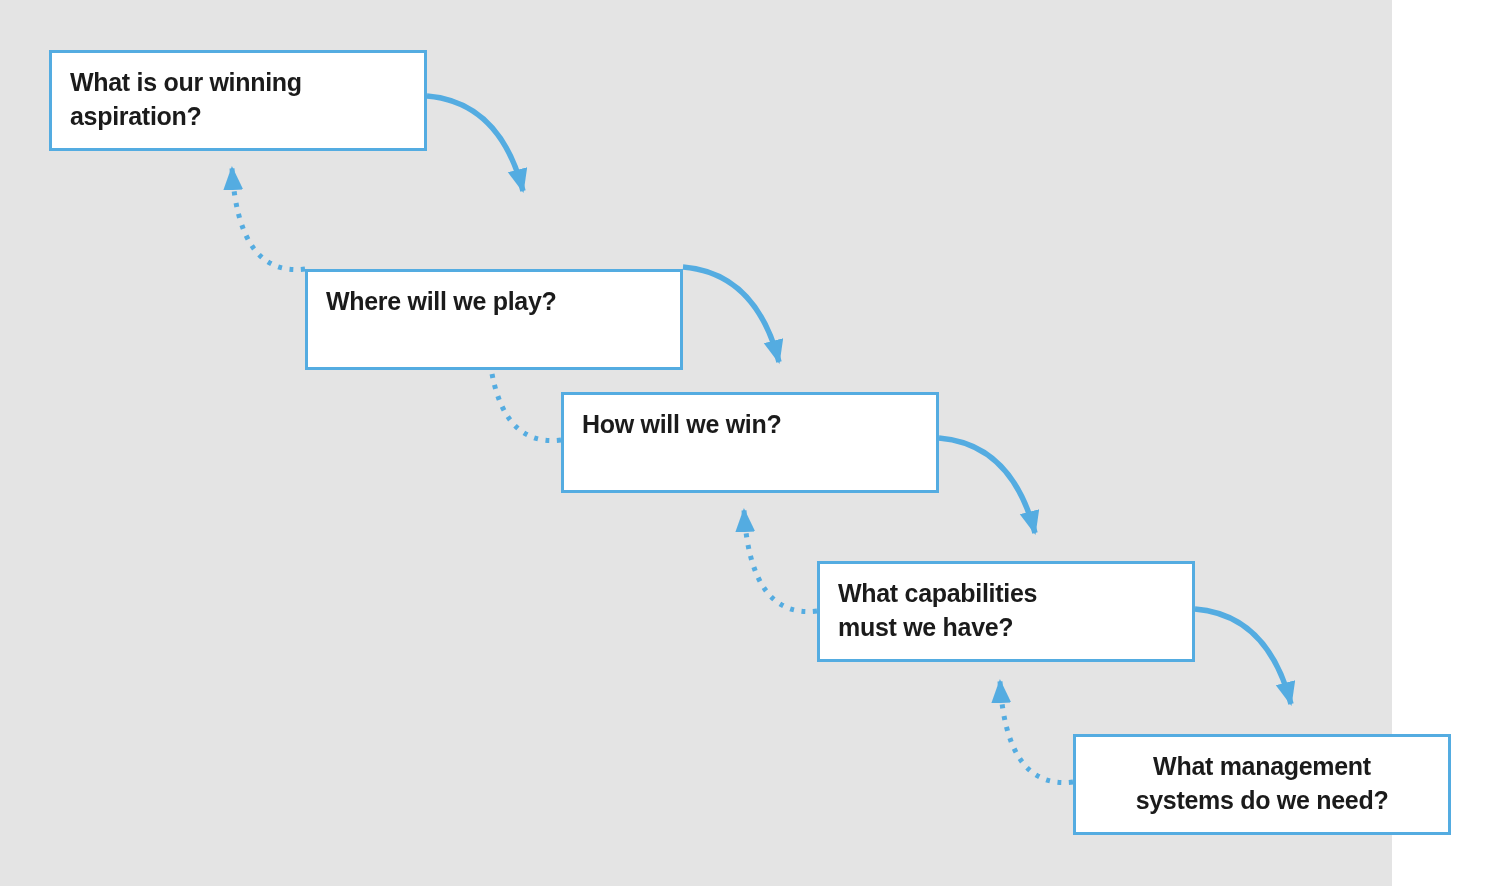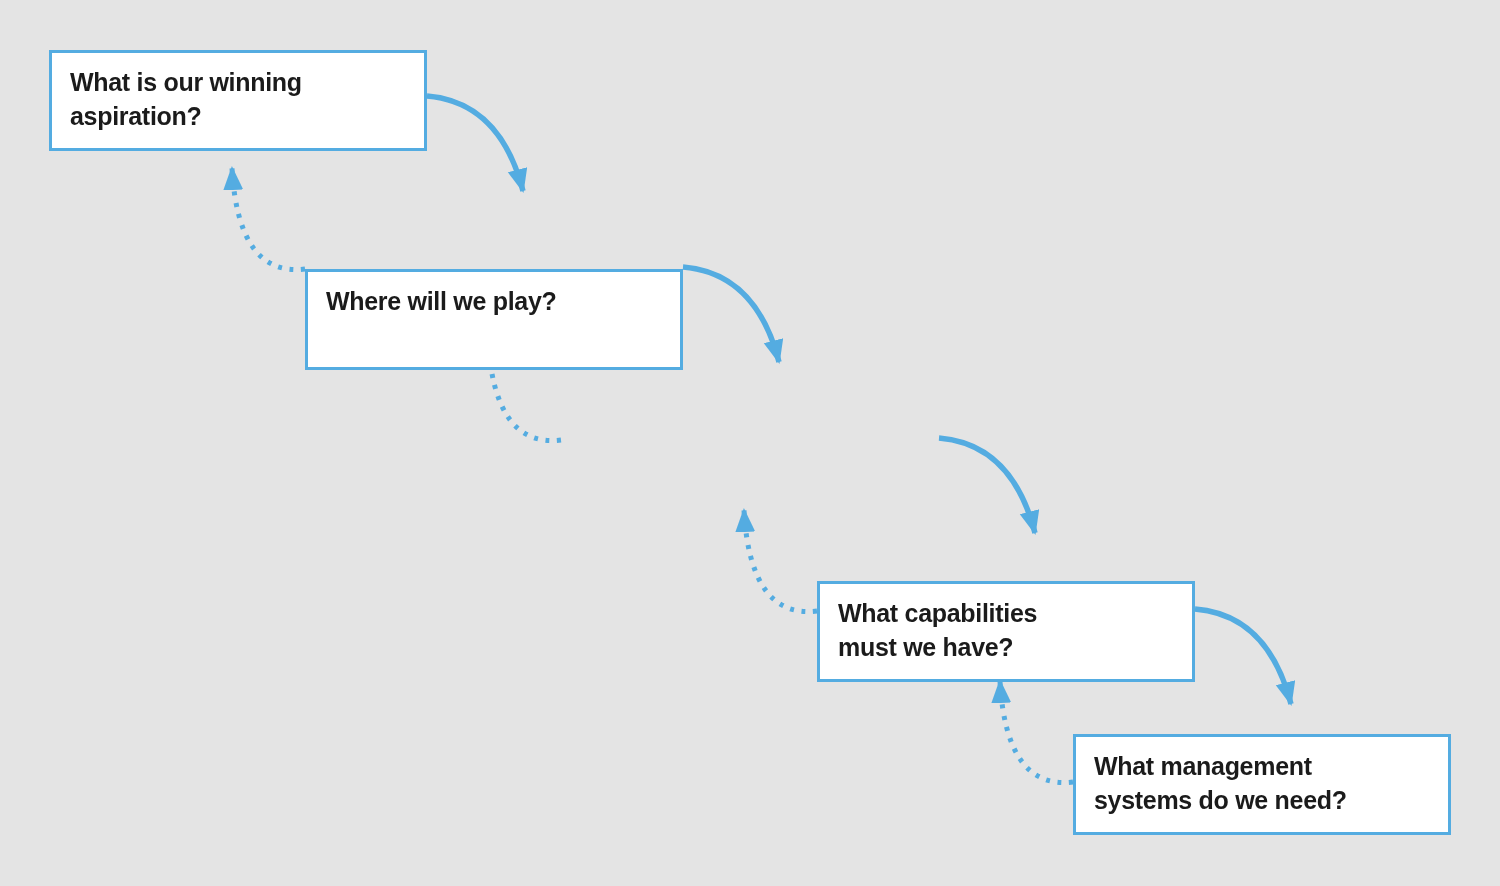--- a/index.html
+++ b/index.html
@@ -9,21 +9,21 @@
     --text: #1B1B1B;
   }
   * { box-sizing: border-box; }
   html, body {
     margin: 0; padding: 0;
     width: 1500px; height: 886px;
     overflow: hidden;
   }
   .canvas {
     position: relative;
-    width: 1500px; height: 886px;
+    width: 1392px; height: 886px;
     background: var(--background);
     font-family: "Liberation Sans", "DejaVu Sans", sans-serif;
   }
   .qbox {
     position: absolute;
     width: 378px; height: 101px;
     background: var(--box-fill);
     border: 3px solid var(--accent);
     padding: 12px 18px 0 18px;
   }
@@ -32,22 +32,22 @@
     font-size: 25px;
     line-height: 34px;
     font-weight: 700;
     letter-spacing: -0.3px;
     color: var(--text);
     white-space: pre-line;
   }
   .b1 { left: 49px;   top: 50px;  }
   .b2 { left: 305px;  top: 221px; margin-top: 48px; }
   .b3 { left: 561px;  top: 392px; }
-  .b4 { left: 817px;  top: 581px; }
-  .b5 { left: 1073px; top: 734px; }
+  .b4 { left: 817px;  top: 561px; }
+  .b5 { left: 1073px; top: 734px; text-align: center; }
   svg.arrows {
     position: absolute;
     left: 0; top: 0;
     width: 1500px; height: 886px;
     pointer-events: none;
   }
   .arrow-solid {
     fill: none;
     stroke: var(--accent);
     stroke-width: 5.5;
@@ -87,20 +87,23 @@
 
   <div class="qbox b1">
     <span class="label">What is our winning
 aspiration?</span>
   </div>
 
   <div class="qbox b2">
     <span class="label">Where will we play?</span>
   </div>
 
+  <div class="qbox b3">
+    <span class="label">How will we win?</span>
+  </div>
 
   <div class="qbox b4">
     <span class="label">What capabilities
 must we have?</span>
   </div>
 
   <div class="qbox b5">
     <span class="label">What management
 systems do we need?</span>
   </div>

